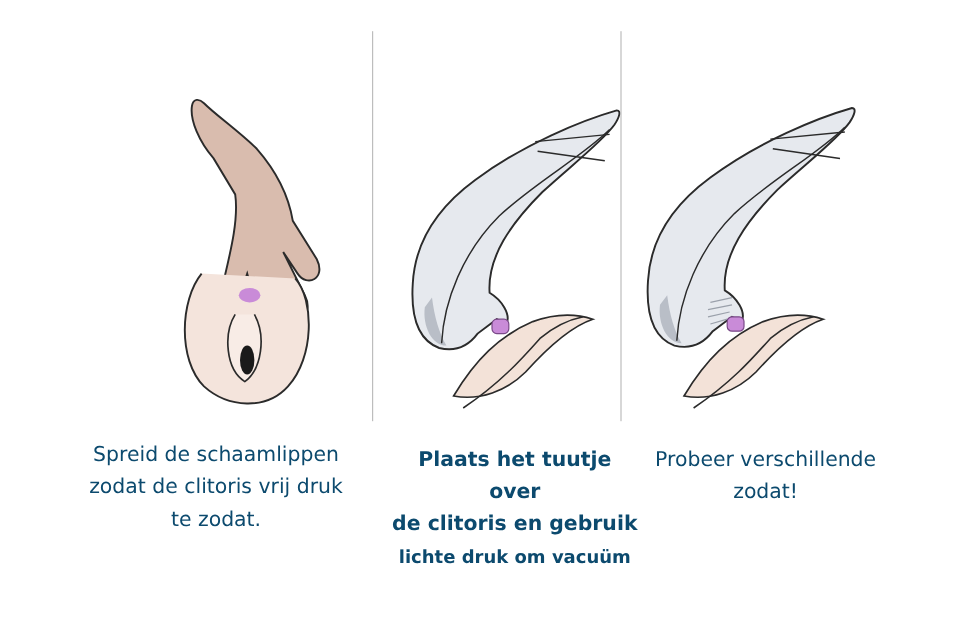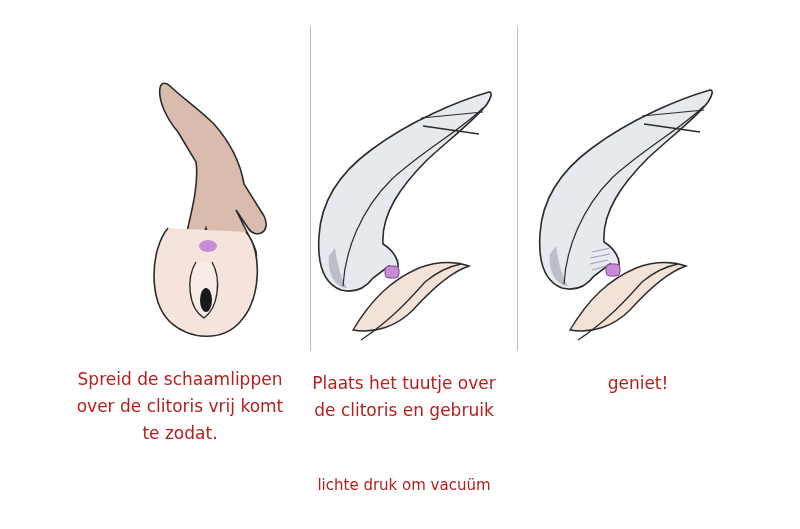--- a/index.html
+++ b/index.html
@@ -1,47 +1,47 @@
 <!DOCTYPE html>
 <html><head>
 <meta charset="utf-8">
 <style>
   html, body { margin:0; padding:0; background:#ffffff; }
   body { width:800px; height:529px; position:relative; overflow:hidden;
          font-family:"DejaVu Sans","Liberation Sans",sans-serif; color:#1a1a1a; }
   .panel { position:absolute; top:0; height:529px; }
   .p1 { left:0; width:310px; }
-  .p2 { left:301px; width:206px; }
+  .p2 { left:326px; width:206px;font-weight:bold; }
   .p3 { left:518px; width:282px; }
   .divider { position:absolute; top:26px; width:1px; height:325px; background:#bdbdbd; }
   .d1 { left:310px; }
   .d2 { left:517px; }
   svg.illus { position:absolute; }
-  .caption { position:absolute; text-align:center; font-size:17px; line-height:27px; color:#b91c1c; }
+  .caption { position:absolute; text-align:center; font-size:17px; line-height:27px; color:#0c4a6e; }
   .p1 .caption { left:55px; width:250px; top:366px; }
   .p2 .caption { left:0; width:206px; top:370px; }
-  .p2 .caption .small { font-size:15px;margin-top:48px; }
+  .p2 .caption .small { font-size:15px; }
   .p3 .caption { left:0; width:240px; top:370px; }
 </style>
 </head>
 <body>
 
 <div class="panel p1">
   <svg class="illus" width="310" height="355" viewBox="0 0 310 355" style="left:0;top:0">
 
     <path d="M160 88 C158 100 166 118 178 132 L196 162 C200 190 186 230 182 255 C180 268 192 272 196 258 L206 228 L214 258 C218 276 232 272 230 255 L226 232 L240 258 C248 272 262 262 254 246 L236 210 L248 228 C256 240 272 232 264 216 L244 184 C240 160 228 140 214 124 C200 110 180 96 170 86 C166 82 161 82 160 88 Z" fill="#d9bcae" stroke="#2b2b2b" stroke-width="1.6"></path>
 
     <path d="M168 228 C150 250 148 300 170 322 C190 340 222 342 240 322 C262 298 262 250 246 232" fill="#f4e4dc" stroke="#2b2b2b" stroke-width="1.6"></path>
     <path d="M196 262 C186 278 188 308 204 318 C218 308 222 280 212 262" fill="#f8ece6" stroke="#2b2b2b" stroke-width="1.4"></path>
     <ellipse cx="206" cy="300" rx="6" ry="12" fill="#1a1a1a"></ellipse>
     <ellipse cx="208" cy="246" rx="9" ry="6" fill="#c98bd8"></ellipse>
   </svg>
   <div class="caption">
     <div>Spreid de schaamlippen</div>
-    <div>over de clitoris vrij komt</div>
+    <div>zodat de clitoris vrij druk</div>
     <div>te zodat.</div>
   </div>
 </div>
 
 <div class="divider d1"></div>
 
 <div class="panel p2">
   <svg class="illus" width="206" height="355" viewBox="0 0 206 355" style="left:0;top:0">
 
     <path d="M52 330 C70 300 90 280 118 268 C140 260 156 262 168 266 C150 272 130 290 112 310 C96 326 74 334 52 330 Z" fill="#f3e2d8" stroke="#2b2b2b" stroke-width="1.4"></path>
@@ -75,15 +75,16 @@
 
     <g stroke="#9aa0aa" stroke-width="1">
       <line x1="74" y1="252" x2="92" y2="248"></line>
       <line x1="72" y1="258" x2="92" y2="254"></line>
       <line x1="72" y1="264" x2="90" y2="260"></line>
       <line x1="74" y1="270" x2="88" y2="266"></line>
     </g>
     <rect x="88" y="264" width="14" height="12" rx="4" fill="#c98bd8" stroke="#7a4a88" stroke-width="1"></rect>
   </svg>
   <div class="caption">
-    <div>geniet!</div>
+    <div>Probeer verschillende</div>
+    <div>zodat!</div>
   </div>
 </div>
 
 </body></html>

